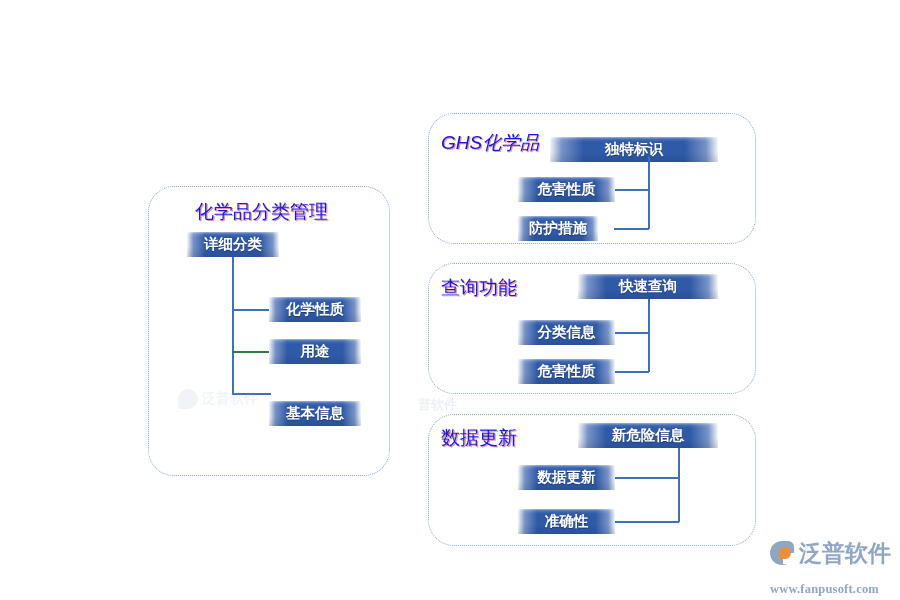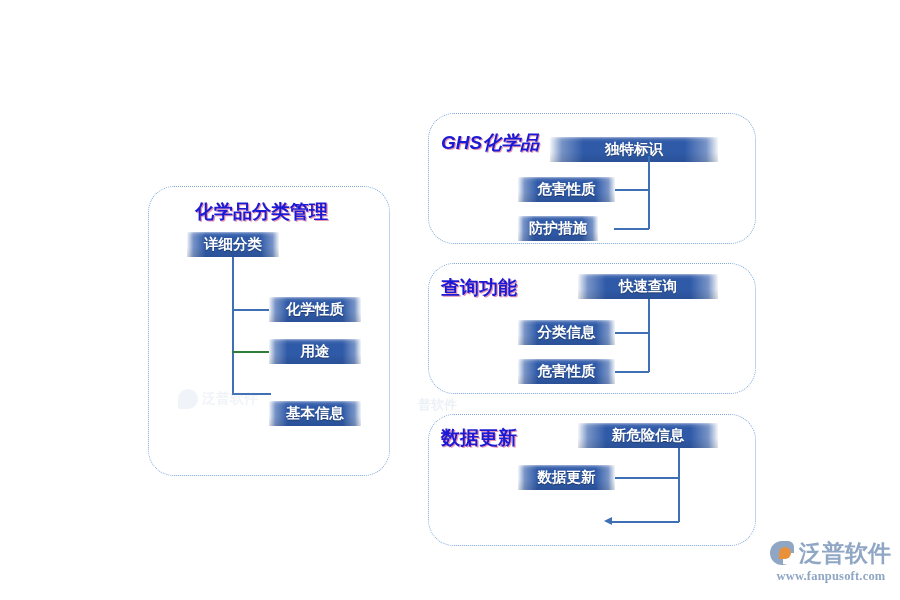--- a/index.html
+++ b/index.html
@@ -38,21 +38,21 @@
     position: absolute;
     border: 1.5px dotted #7fa8d8;
     border-radius: 26px;
     background: transparent;
     box-sizing: border-box;
   }
   .panel-title {
     position: absolute;
     font-family: "Liberation Serif", "DejaVu Serif", serif;
     font-size: 19px;
-    font-weight: bold;
+    font-weight: normal;
     color: #1a1ad6;
     white-space: nowrap;
     text-shadow: 1.2px 1.2px 0 rgba(210, 60, 110, 0.55);
   }
   .panel-title.latin {
     font-family: "Liberation Sans", "DejaVu Sans", sans-serif;
     font-style: italic;
   }
 
   
@@ -187,22 +187,21 @@
     color: #8fa6c4;
     letter-spacing: 0px;
     line-height: 1;
   }
   .logo-url {
     font-family: "Liberation Serif", "DejaVu Serif", serif;
     font-size: 12.5px;
     font-weight: bold;
     color: #8fa6c4;
     letter-spacing: 0.2px;
-    margin-top: 1px;
-    text-align: center;
+    margin-top: 14px;
   }
 </style>
 </head>
 <body>
 
 <div id="page">
 
 
   <div class="panel" style="left:148px; top:186px; width:242px; height:290px;"></div>
 
@@ -261,20 +260,21 @@
 
   <div class="node" style="left:578px; top:423px; width:140px;">新危险信息</div>
 
   <div class="line-v" style="left:678px; top:448px; height:74px;"></div>
   <div class="line-h" style="left:612px; top:477px; width:67px;"></div>
   <div class="arrow-left" style="left:604px; top:473px;"></div>
   <div class="line-h" style="left:612px; top:521px; width:67px;"></div>
   <div class="arrow-left" style="left:604px; top:517px;"></div>
 
   <div class="node" style="left:518px; top:465px; width:97px;">数据更新</div>
+  <div class="node" style="left:518px; top:509px; width:97px;">准确性</div>
 
   <div class="logo">
     <div class="logo-row">
       <span class="logo-mark">
         <span class="swoosh"></span>
         <span class="cut"></span>
         <span class="dot"></span>
       </span>
       <span class="logo-text">泛普软件</span>
     </div>

